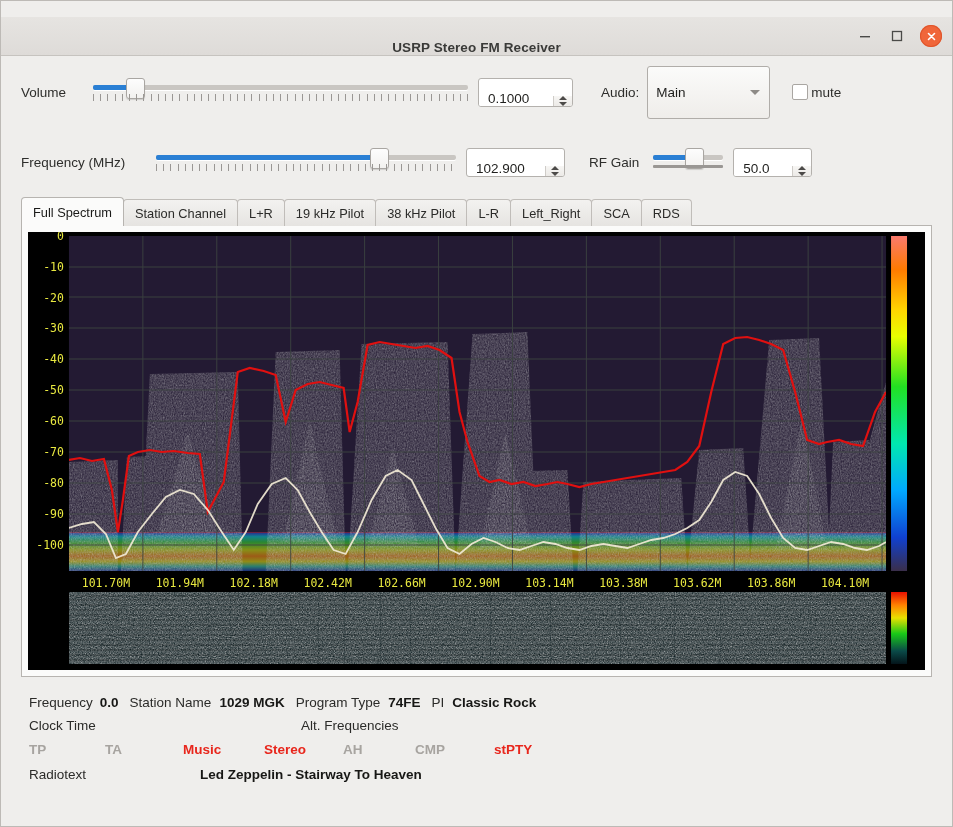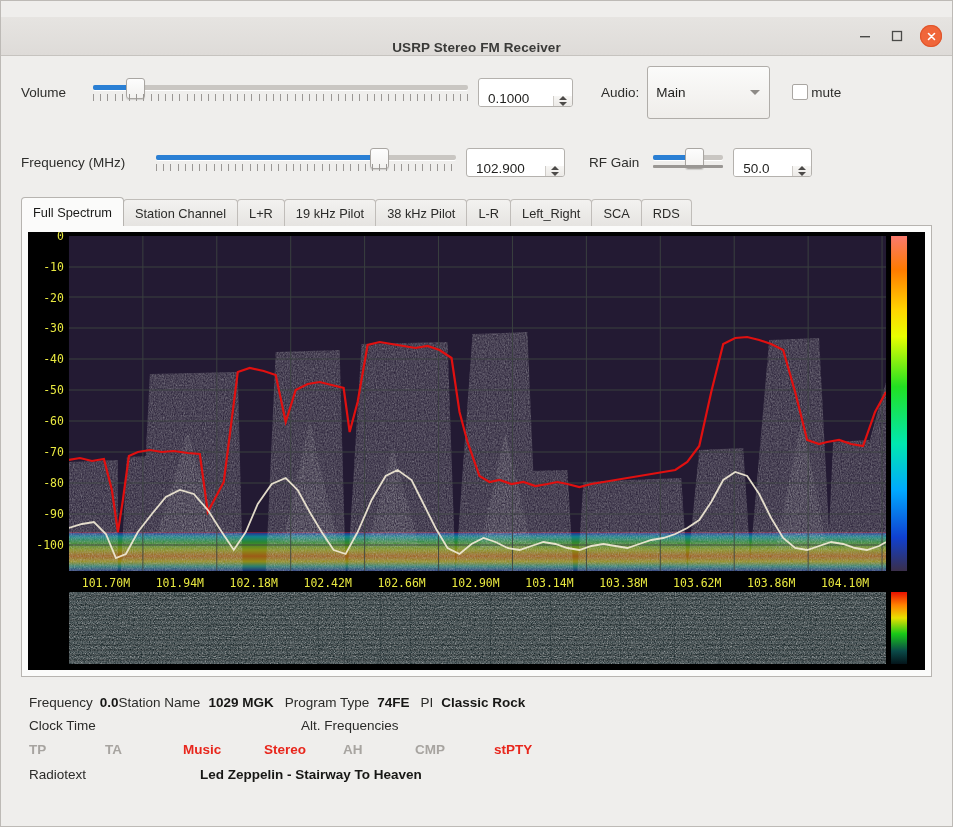--- a/index.html
+++ b/index.html
@@ -455,21 +455,21 @@
         <rect x="864" y="360" width="16" height="72" fill="url(#wbar)"></rect>
       </svg>
     </div>
   </div>
 
   <div class="rds">
 
     <div class="rds-line">
       <span class="k">Frequency</span>
       <span class="v" style="margin-left:7px">0.0</span>
-      <span class="k" style="">Station Name</span>
+      <span class="k" style="margin-left:11px">Station Name</span>
       <span class="v" style="margin-left:8px">1029 MGK</span>
       <span class="k" style="margin-left:11px">Program Type</span>
       <span class="v" style="margin-left:8px">74FE</span>
       <span class="k" style="margin-left:11px">PI</span>
       <span class="v" style="margin-left:8px">Classic Rock</span>
     </div>
 
     <div class="rds-line">
       <span class="k" style="width:272px">Clock Time</span>
       <span class="k">Alt. Frequencies</span>

